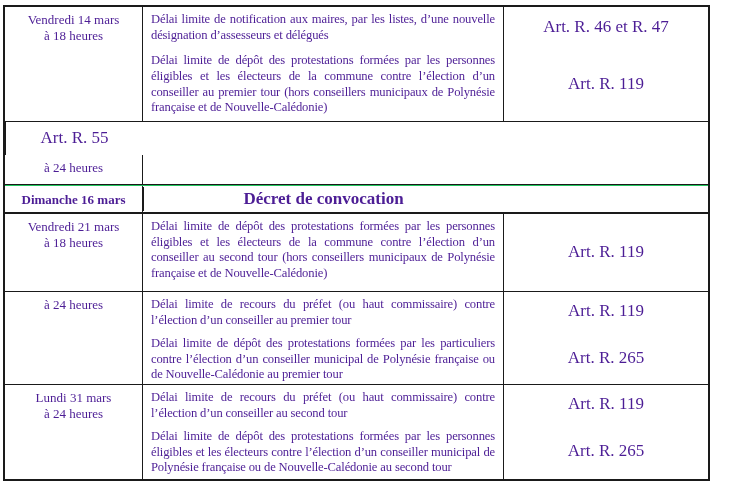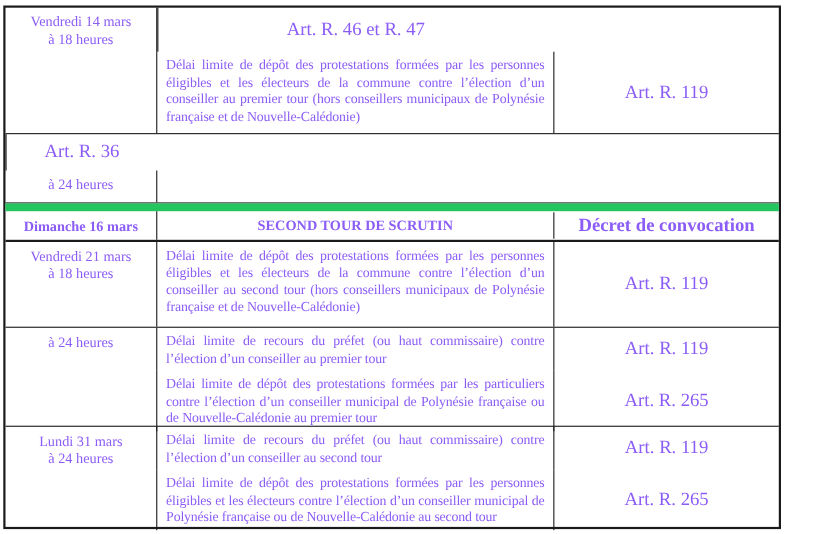--- a/index.html
+++ b/index.html
@@ -1,40 +1,40 @@
 <!DOCTYPE html>
 <html><head>
 <meta charset="utf-8">
 <style>
   html,body{margin:0;padding:0;background:#ffffff;}
   .page{
     width:729px;height:485px;box-sizing:border-box;
     padding:5px 19px 4px 3px;
     background:#ffffff;
     font-family:"Liberation Serif", serif;
-    color:#8b5cf6;
+    color:#4c1d95;
   }
   .cal-table{
     width:100%;height:100%;box-sizing:border-box;
     border:2px solid #1a1a1a;
     display:flex;flex-direction:column;
   }
   .row{
     display:flex;flex-direction:column;
     border-bottom:1px solid #1a1a1a;
   }
   .row:last-child{border-bottom:none;}
   .row:nth-child(1){min-height:114px;}
   .row:nth-child(2){min-height:62px;}
   .row:nth-child(3){min-height:26px;}
   .row:nth-child(4){min-height:77px;}
   .row:nth-child(5){min-height:89px;}
   .row:nth-child(6){min-height:94px;flex:1;}
   .row--header{
-    border-top:7px solid #22c55e;
+    border-top:1px solid #22c55e;
     border-bottom:2px solid #1a1a1a;
     font-weight:bold;
   }
   .entry{
     display:grid;
     grid-template-columns:138px 1fr 205px;
     flex:1 1 auto;
   }
   .cell{box-sizing:border-box;}
   .cell.time{
@@ -70,44 +70,44 @@
 <body>
 
 <div class="page">
   <div class="cal-table" id="cal-table">
       <div class="row">
         <div class="entry">
           <div class="cell time">
             <div>Vendredi 14 mars</div>
             <div>à 18 heures</div>
           </div>
+          <div class="cell desc">Délai limite de notification aux maires, par les listes, d’une nouvelle désignation d’assesseurs et délégués</div>
           <div class="cell art">Art. R. 46 et R. 47</div>
         </div>
         <div class="entry">
           <div class="cell time"></div>
           <div class="cell desc">Délai limite de dépôt des protestations formées par les personnes éligibles et les électeurs de la commune contre l’élection d’un conseiller au premier tour (hors conseillers municipaux de Polynésie française et de Nouvelle-Calédonie)</div>
           <div class="cell art">Art. R. 119</div>
         </div>
       </div>
       <div class="row">
         <div class="entry">
-          <div class="cell art">Art. R. 36</div>
+          <div class="cell art">Art. R. 55</div>
         </div>
         <div class="entry">
           <div class="cell time">
             <div>à 24 heures</div>
           </div>
         </div>
       </div>
       <div class="row row--header">
         <div class="entry">
           <div class="cell time">
             <div>Dimanche 16 mars</div>
           </div>
-          <div class="cell desc">SECOND TOUR DE SCRUTIN</div>
           <div class="cell art">Décret de convocation</div>
         </div>
       </div>
       <div class="row">
         <div class="entry">
           <div class="cell time">
             <div>Vendredi 21 mars</div>
             <div>à 18 heures</div>
           </div>
           <div class="cell desc">Délai limite de dépôt des protestations formées par les personnes éligibles et les électeurs de la commune contre l’élection d’un conseiller au second tour (hors conseillers municipaux de Polynésie française et de Nouvelle-Calédonie)</div>

